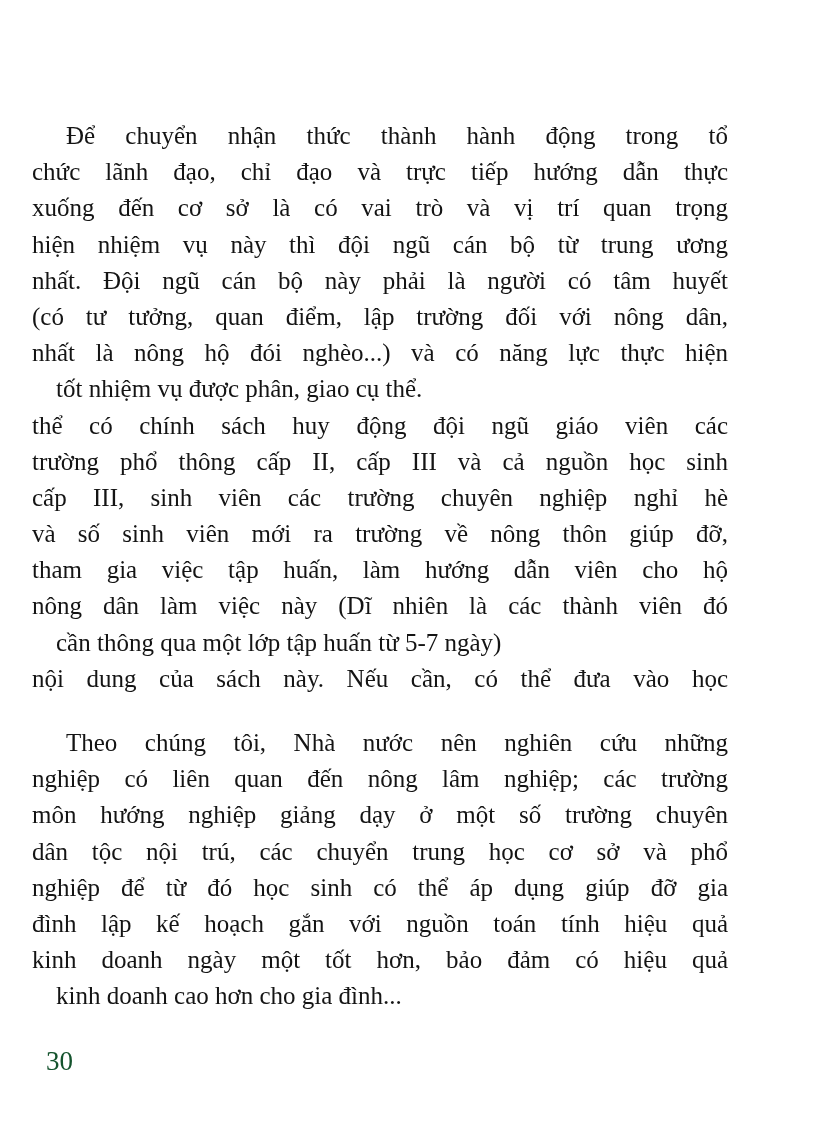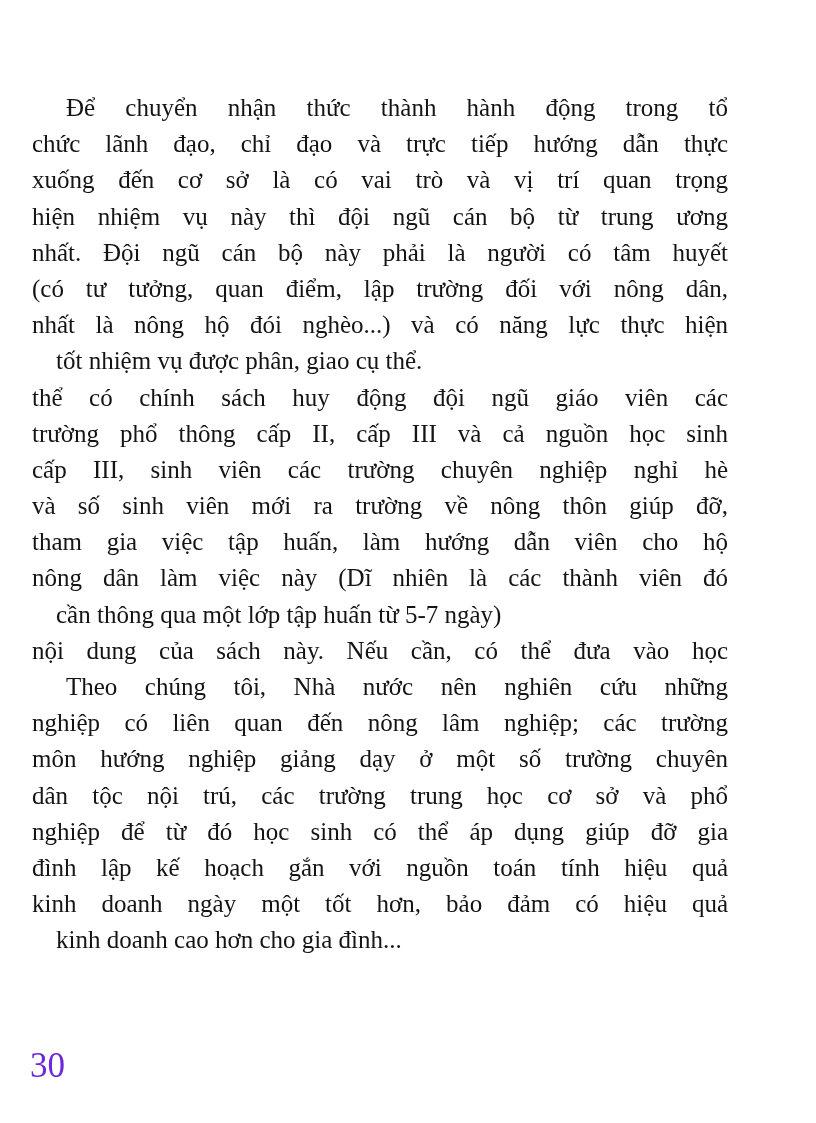--- a/index.html
+++ b/index.html
@@ -6,27 +6,27 @@
   body { width: 816px; height: 1123px; position: relative; overflow: hidden; }
   .page {
     position: absolute; left: 32px; top: 90px; width: 696px;
     font-family: "Liberation Serif", "DejaVu Serif", serif;
     font-size: 25px; color: #141414;
   }
   .line {
     height: 36.2px; line-height: 36.2px; white-space: nowrap;
     text-align: justify; text-align-last: justify;
   }
-  .line.indent { padding-left: 34px; }
+  .line.indent { padding-left: 34px; margin-top: 28px; }
   .line.last { text-align-last: left; margin-left: 24px; }
   .para { margin: 0; }
   .page-number {
-    position: absolute; left: 30px; top: 1046px;
+    position: absolute; left: 46px; top: 1046px;
     font-family: "Liberation Serif", "DejaVu Serif", serif;
-    font-size: 35px; color: #6d28d9;
+    font-size: 27px; color: #14532d;
   }
 </style>
 </head>
 <body>
 
 <div class="page">
   <div class="para">
     <div class="line indent">Để chuyển nhận thức thành hành động trong tổ</div>
     <div class="line">chức lãnh đạo, chỉ đạo và trực tiếp hướng dẫn thực</div>
     <div class="line">xuống đến cơ sở là có vai trò và vị trí quan trọng</div>
@@ -43,21 +43,21 @@
     <div class="line">và số sinh viên mới ra trường về nông thôn giúp đỡ,</div>
     <div class="line">tham gia việc tập huấn, làm hướng dẫn viên cho hộ</div>
     <div class="line">nông dân làm việc này (Dĩ nhiên là các thành viên đó</div>
     <div class="line last">cần thông qua một lớp tập huấn từ 5-7 ngày)</div>
   </div>
   <div class="para">
     <div class="line">nội dung của sách này. Nếu cần, có thể đưa  vào học</div>
     <div class="line indent">Theo chúng tôi, Nhà nước nên nghiên cứu những</div>
     <div class="line">nghiệp có liên quan đến nông lâm nghiệp; các trường</div>
     <div class="line">môn hướng nghiệp giảng dạy ở một số trường chuyên</div>
-    <div class="line">dân tộc nội trú, các trường trung học cơ sở và phổ</div>
+    <div class="line">dân tộc nội trú, các chuyển trung học cơ sở và phổ</div>
     <div class="line">nghiệp để từ đó học sinh có thể áp dụng giúp đỡ gia</div>
     <div class="line">đình lập kế hoạch gắn với nguồn toán tính hiệu quả</div>
     <div class="line">kinh doanh ngày một tốt hơn, bảo đảm có hiệu quả</div>
     <div class="line last">kinh doanh cao hơn cho gia đình...</div>
   </div>
 </div>
 
 <div class="page-number">30</div>
 
 </body></html>

